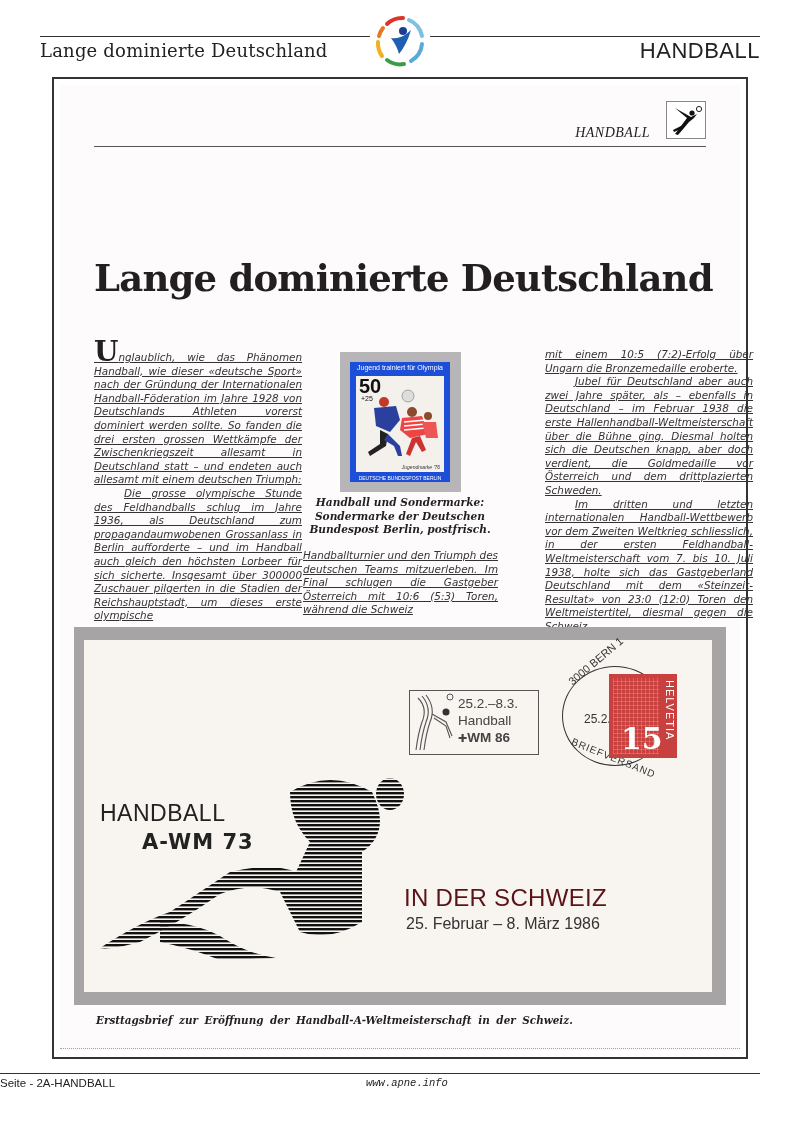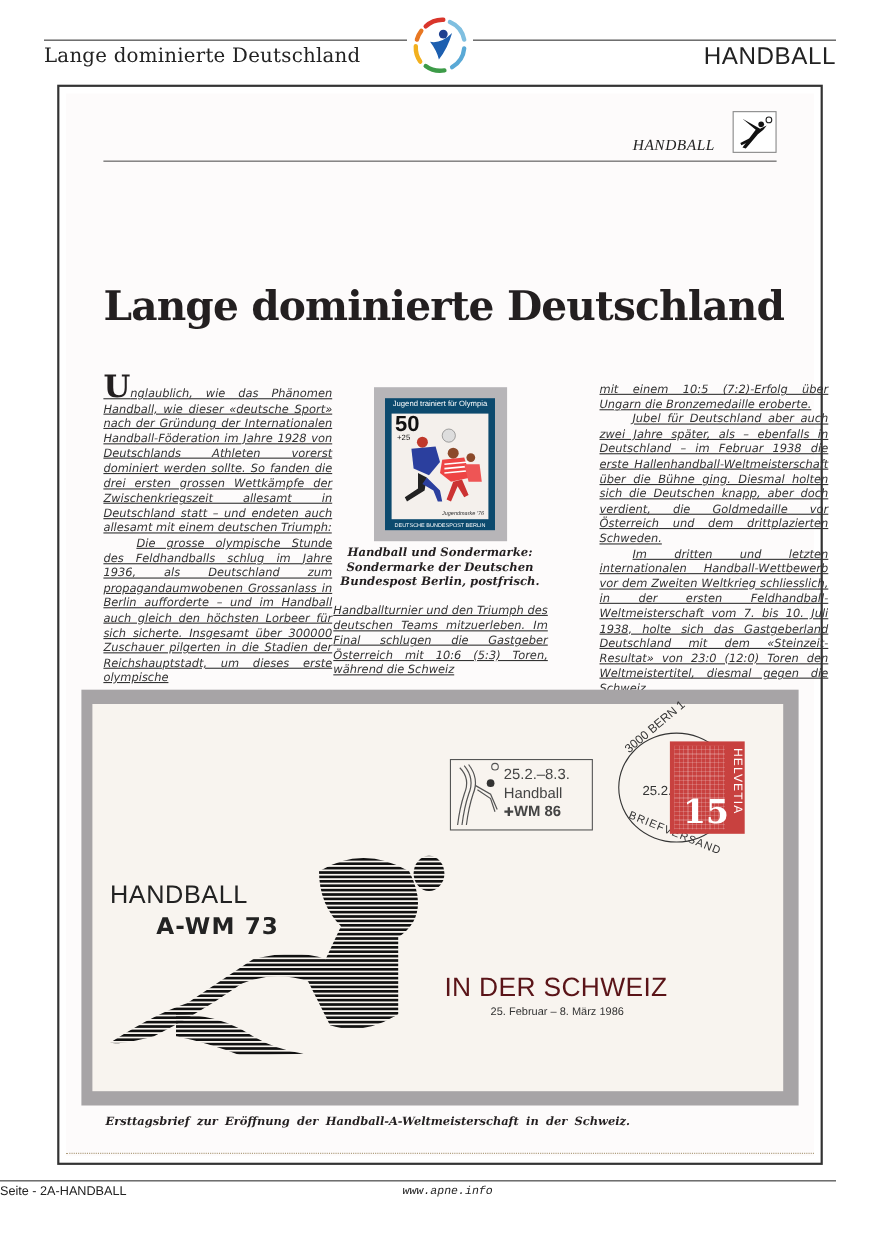--- a/index.html
+++ b/index.html
@@ -29,21 +29,21 @@
   .col { position: absolute; font-family: "DejaVu Sans", sans-serif; font-style: italic; font-size: 10.4px; line-height: 13.6px; color: #333; text-align: justify; text-decoration: underline; }
   .col p { margin: 0; }
   .col p.ind { text-indent: 30px; }
   .dropcap { font-family: "DejaVu Serif", serif; font-style: normal; font-weight: bold; font-size: 28px; line-height: 20px; color: #231f20; float: none; }
   .col1 { left: 94px; top: 342px; width: 208px; }
   .col2 { left: 303px; top: 549px; width: 195px; }
   .col3 { left: 509px; top: 348px; width: 208px; margin-left: 36px; }
 
   
   .stamp-bg { left: 340px; top: 352px; width: 121px; height: 140px; background: #b7b5b8; }
-  .stamp { left: 350px; top: 362px; width: 100px; height: 120px; background: #0c4a6e; }
+  .stamp { left: 350px; top: 362px; width: 100px; height: 120px; background: #1d4ed8; }
   .stamp-in { position: absolute; left: 6px; top: 14px; width: 88px; height: 96px; background: #f4f0ec; }
   .stamp-top { position: absolute; left: 0; right: 0; top: 2px; text-align: center; font-size: 7px; color: #fff; font-family: "Liberation Sans", sans-serif; }
   .stamp-val { position: absolute; left: 3px; top: 1px; font-family: "Liberation Sans", sans-serif; font-weight: bold; font-size: 20px; color: #111; line-height: 18px; }
   .stamp-sur { position: absolute; left: 5px; top: 19px; font-family: "Liberation Sans", sans-serif; font-size: 7px; color: #111; }
   .stamp-sub { position: absolute; right: 4px; bottom: 2px; font-size: 5px; color: #333; font-family: "Liberation Sans", sans-serif; font-style: italic; }
   .stamp-bottom { position: absolute; left: 0; right: 0; bottom: 1px; text-align: center; font-size: 5px; color: #fff; font-family: "Liberation Sans", sans-serif; }
 
   .caption1 { left: 300px; top: 496px; width: 200px; text-align: center; font-family: "DejaVu Serif", serif; font-weight: bold; font-style: italic; font-size: 10.6px; line-height: 13.5px; color: #231f20; }
 
   
@@ -56,21 +56,21 @@
   .swiss-stamp .grid { position: absolute; left: 4px; top: 4px; right: 18px; bottom: 4px;
     background-image: repeating-linear-gradient(0deg, rgba(255,255,255,0.18) 0 1px, transparent 1px 4px), repeating-linear-gradient(90deg, rgba(255,255,255,0.18) 0 1px, transparent 1px 4px); }
   .swiss-val { position: absolute; left: 12px; bottom: 4px; font-family: "DejaVu Serif", serif; font-weight: bold; font-size: 30px; color: #fff; line-height: 30px; }
   .swiss-country { position: absolute; right: 1px; top: 6px; writing-mode: vertical-rl; font-family: "Liberation Sans", sans-serif; font-size: 11px; color: #fff; letter-spacing: 1px; }
   .cancel-ring { left: 562px; top: 666px; width: 106px; height: 100px; border: 1.5px solid #333; border-radius: 50%; box-sizing: border-box; }
   .cancel-text { font-family: "Liberation Sans", sans-serif; color: #333; font-size: 12px; }
 
   .cv-handball { left: 100px; top: 800px; font-family: "Liberation Sans", sans-serif; font-size: 23px; color: #222; letter-spacing: 0.5px; }
   .cv-awm { left: 142px; top: 830px; font-family: "DejaVu Sans", sans-serif; font-weight: bold; font-size: 21px; color: #222; letter-spacing: 1px; }
   .cv-schweiz { left: 404px; top: 884px; font-family: "Liberation Sans", sans-serif; font-size: 24px; color: #5a1418; letter-spacing: 0.3px; }
-  .cv-dates { left: 406px; top: 915px; font-family: "Liberation Sans", sans-serif; font-size: 10px; color: #333; margin-left: 40px; }
+  .cv-dates { left: 406px; top: 915px; font-family: "Liberation Sans", sans-serif; font-size: 16px; color: #333; }
 
   .caption2 { left: 96px; top: 1014px; width: 610px; font-family: "DejaVu Serif", serif; font-weight: bold; font-style: italic; font-size: 10.4px; color: #231f20; word-spacing: 3px; }
 
   
   .ftr-rule { left: 0; right: 40px; top: 1073px; height: 1px; background: #333; }
   .ftr-left { left: 0; top: 1077px; font-family: "Liberation Sans", sans-serif; font-size: 11.5px; color: #222; }
   .ftr-center { left: 366px; top: 1077px; font-family: Liberation Mono, monospace; font-style: italic; font-size: 10.5px; color: #222; }
 </style>
 </head>
 <body>

